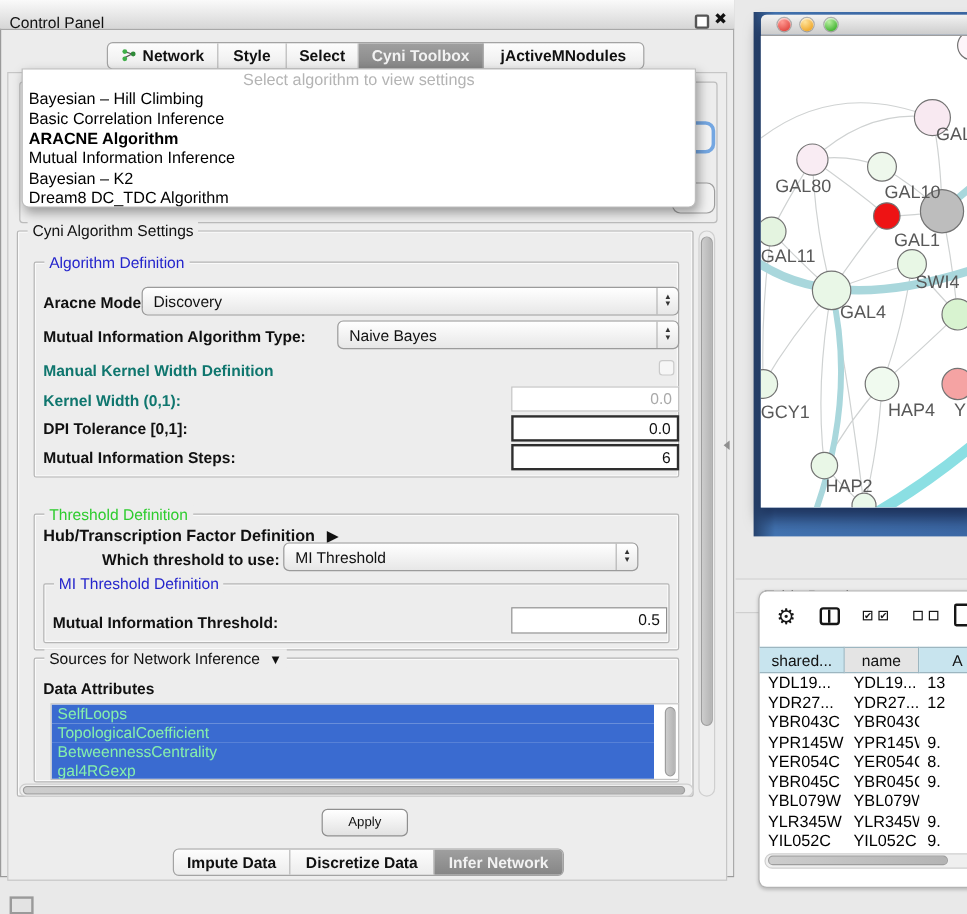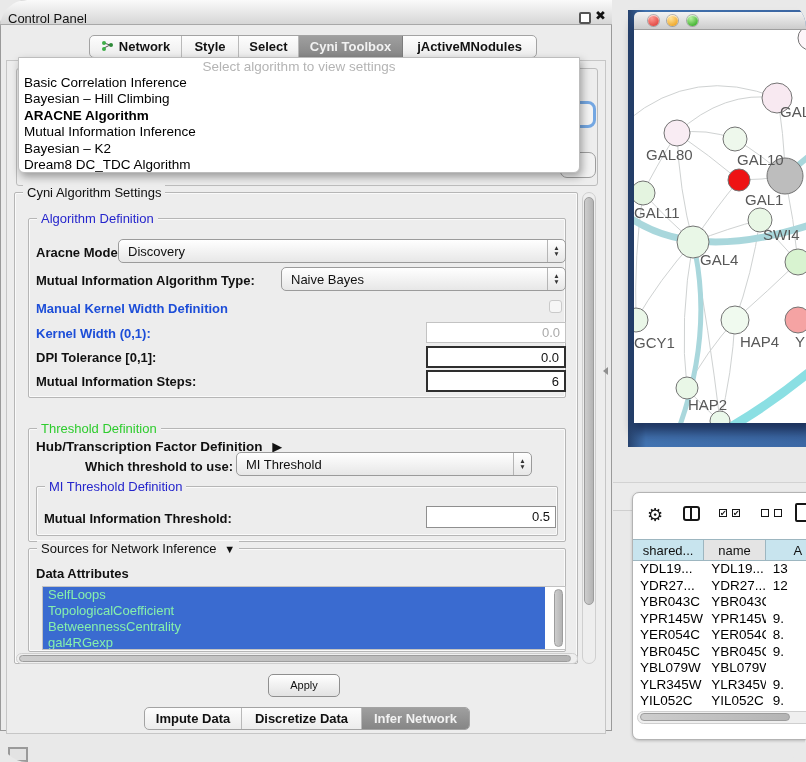--- a/index.html
+++ b/index.html
@@ -1,17 +1,17 @@
 <!DOCTYPE html>
 <html style="--selection-blue: #3a6bd0; --group-title-blue: #2525cc; --group-title-green: #2ecc2e; --header-blue: #c8e4ee; --frame-blue: #3c68a5; --edge-gray: #cfd2d2; --edge-teal: #a9d7dc; --edge-cyan: #8bdfe3;"><head>
 <meta charset="utf-8">
 <style>
   html,body{margin:0;padding:0;background:#e9e9e9;}
   *{box-sizing:border-box;font-family:"Liberation Sans","DejaVu Sans",sans-serif;}
-  .page{position:relative;width:806px;height:762px;overflow:hidden;background:#e9e9e9;border-radius:27px;}
+  .page{position:relative;width:806px;height:762px;overflow:hidden;background:#e9e9e9;}
   .abs{position:absolute;}
 
   
   .cp-window{left:0;top:6;width:612px;height:731px;background:#ececec;border:1px solid #9a9a9a;}
   .cp-titlebar{left:0;top:6;width:612px;height:25px;background:linear-gradient(#fafafa,#d6d6d6);border-bottom:1px solid #a8a8a8;}
   .cp-title{left:8px;top:11px;font-size:13px;color:#111;}
   .float-btn{left:579px;top:12px;width:12px;height:12px;border:2px solid #555;background:#fff;border-radius:2px;}
   .close-btn{left:595px;top:8px;font-size:13px;font-weight:bold;color:#111;}
 
   
@@ -35,21 +35,21 @@
   .popup .algo-item{height:16.4px;line-height:16.4px;font-size:13.5px;color:#000;padding-left:5px;white-space:nowrap;}
   .popup .algo-item.sel{font-weight:bold;}
 
   
   .gbox{border:1px solid #b6b6b6;border-radius:2px;box-shadow:inset 0 0 0 1px #fafafa;}
   .gtitle{position:absolute;top:-8px;left:8px;background:#ededed;padding:0 4px;font-size:13px;color:#111;white-space:nowrap;}
   .gtitle.blue{color:var(--group-title-blue);}
   .gtitle.green{color:var(--group-title-green);}
 
   .lbl{font-size:13px;color:#111;font-weight:bold;white-space:nowrap;}
-  .lbl.dis{color:#1d4ed8;}
+  .lbl.dis{color:#0f766e;}
 
   .combo{background:linear-gradient(#ffffff,#e7e7e7);border:1px solid #9b9b9b;border-radius:5px;display:flex;align-items:center;font-size:13px;color:#111;}
   .combo .cval{flex:1;padding-left:9px;white-space:nowrap;overflow:hidden;}
   .combo .step{width:18px;align-self:stretch;border-left:1px solid #b5b5b5;display:flex;flex-direction:column;align-items:center;justify-content:center;font-size:6.5px;color:#333;line-height:6px;}
 
   .fld{background:#fff;font-size:13px;text-align:right;padding:2px 5px 0 0;color:#111;}
   .fld.gray{border:1px solid #c3c3c3;color:#a9a9a9;}
   .fld.strong{border:2px solid #2e2e2e;}
   .fld.thin{border:1px solid #8f8f8f;}
 
@@ -134,22 +134,22 @@
 
   <div class="abs cp-content"></div>
 
   <div class="abs bg-gbox"></div>
   <div class="abs bg-combo"></div>
   <div class="abs bg-widget"></div>
 
   <div class="abs popup">
     <div class="ph">Select algorithm to view settings</div>
     <div id="algo-list">
+        <div class="algo-item">Bayesian – Hill Climbing</div>
         <div class="algo-item">Basic Correlation Inference</div>
-        <div class="algo-item">Bayesian – Hill Climbing</div>
         <div class="algo-item sel">ARACNE Algorithm</div>
         <div class="algo-item">Mutual Information Inference</div>
         <div class="algo-item">Bayesian – K2</div>
         <div class="algo-item">Dream8 DC_TDC Algorithm</div>
       </div>
   </div>
 
   <div class="abs gbox" style="left:14px;top:192px;width:564px;height:472px;">
     <span class="gtitle">Cyni Algorithm Settings</span>
   </div>

